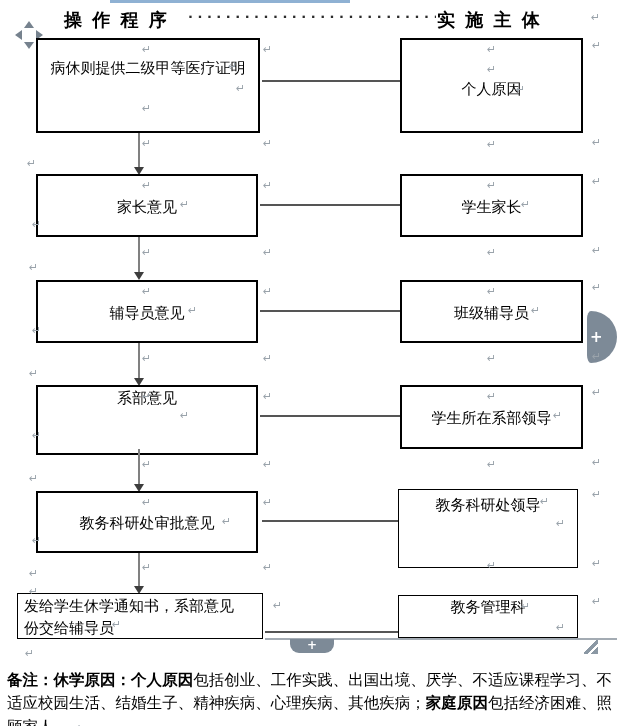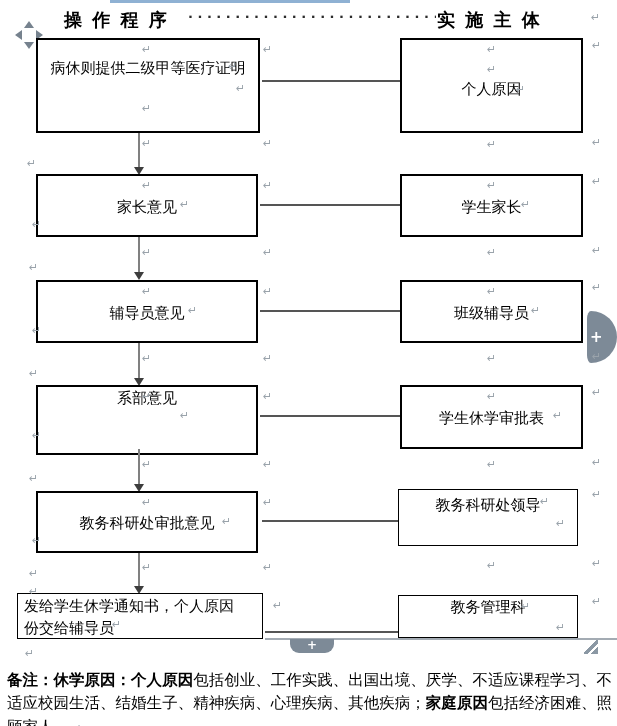--- a/index.html
+++ b/index.html
@@ -91,38 +91,38 @@
     <span class="line">班级辅导员</span>
   </div>
   <div class="hline" style="left:260px;top:310px;width:140px;"></div>
   <div class="vline" style="top:343px;height:36px;"></div>
   <div class="vhead" style="top:378px;"></div>
 
   <div class="box" style="left:36px;top:385px;width:222px;height:70px;">
     <span class="line">系部意见</span>
   </div>
   <div class="box" style="left:400px;top:385px;width:183px;height:64px;padding-top:20px;">
-    <span class="line">学生休学审批表</span>
+    <span class="line">学生所在系部领导</span>
   </div>
   <div class="hline" style="left:260px;top:415px;width:140px;"></div>
   <div class="vline" style="top:449px;height:36px;"></div>
   <div class="vhead" style="top:484px;"></div>
 
   <div class="box" style="left:36px;top:491px;width:222px;height:62px;padding-top:19px;">
     <span class="line">教务科研处审批意见</span>
   </div>
-  <div class="box thin" style="left:398px;top:489px;width:180px;height:57px;padding-top:4px;">
+  <div class="box thin" style="left:398px;top:489px;width:180px;height:79px;padding-top:4px;">
     <span class="line">教务科研处领导</span>
   </div>
   <div class="hline" style="left:262px;top:520px;width:136px;"></div>
   <div class="vline" style="top:553px;height:34px;"></div>
   <div class="vhead" style="top:586px;"></div>
 
   <div class="box thin left-align" style="left:17px;top:593px;width:246px;height:46px;padding:1px 6px;">
-    <span class="line">发给学生休学通知书，个人原因</span>
+    <span class="line">发给学生休学通知书，系部意见</span>
     <span class="line">份交给辅导员</span>
   </div>
   <div class="box thin" style="left:398px;top:595px;width:180px;height:43px;padding-top:1px;">
     <span class="line" style="line-height:21px;">教务管理科</span>
   </div>
   <div class="hline" style="left:265px;top:631px;width:133px;"></div>
 
   <div class="gline" style="left:265px;top:638px;width:352px;"></div>
 
 </div>

